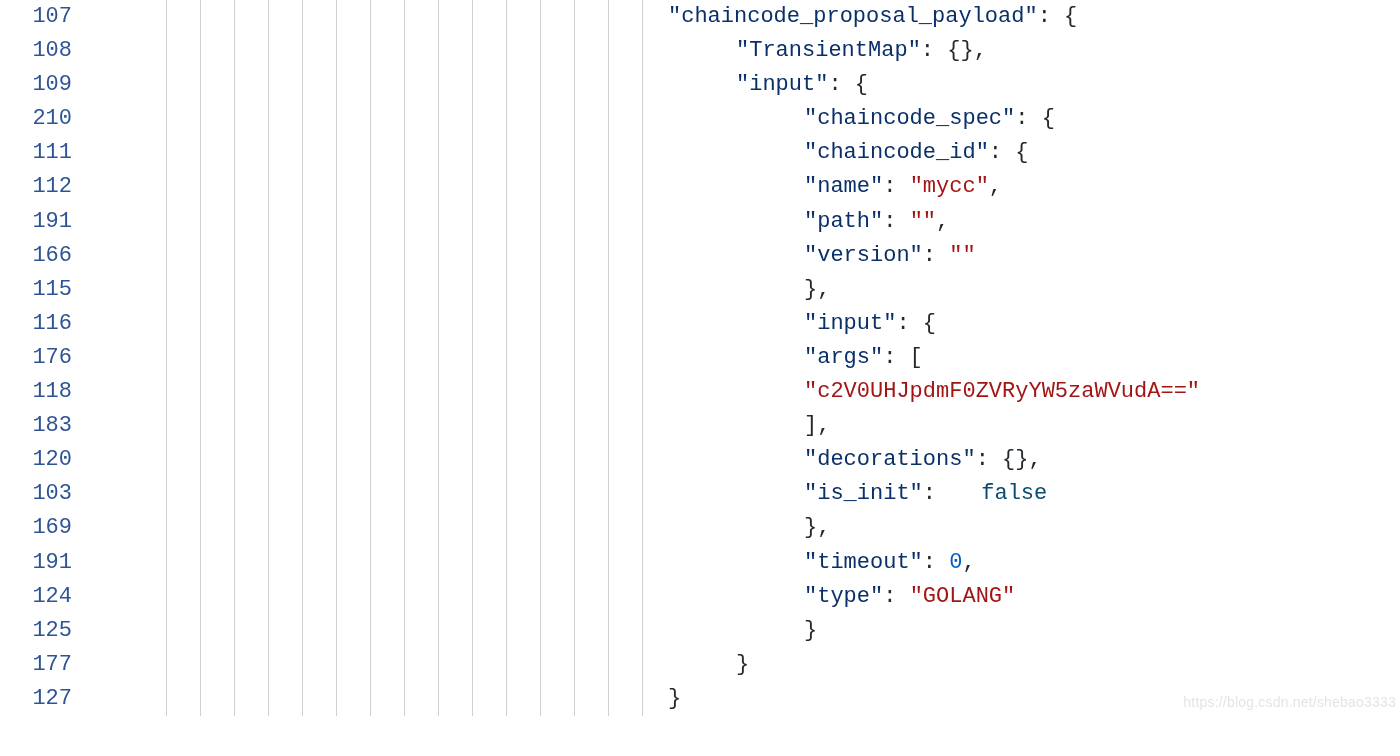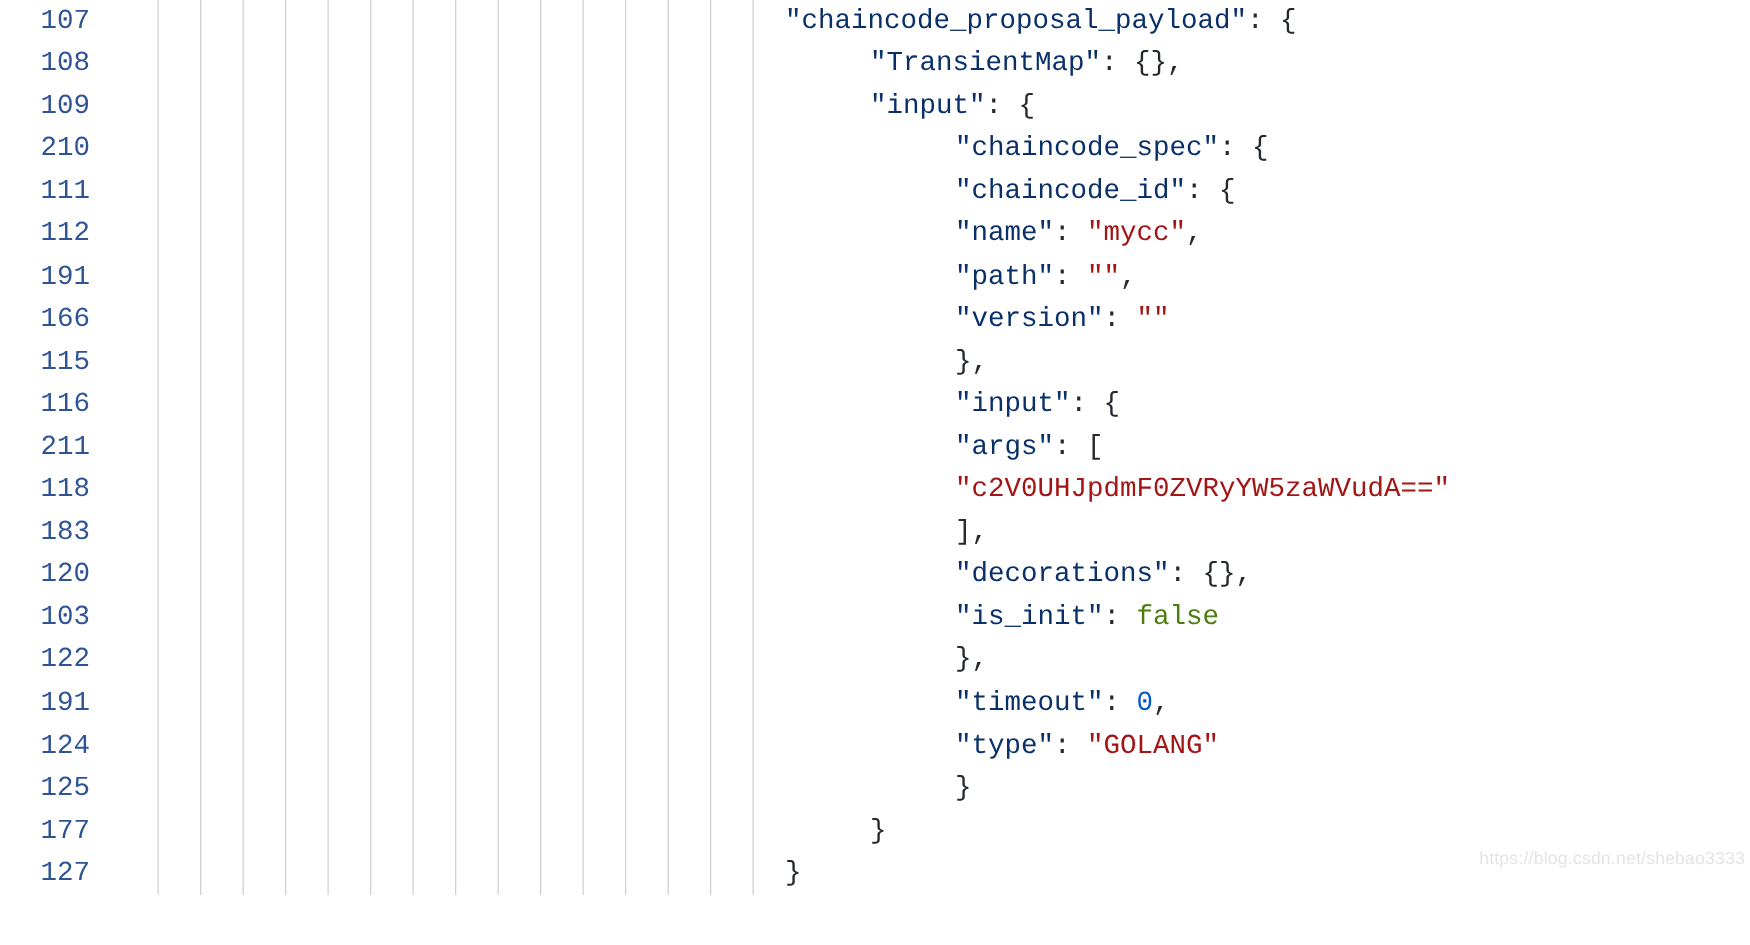--- a/index.html
+++ b/index.html
@@ -6,20 +6,21 @@
     body {
       font-family: 'SF Mono', 'Monaco', 'Consolas', 'Courier New', monospace;
       font-size: 22px;
       line-height: 1.55;
       background: #ffffff;
       color: #24292e;
       position: relative;
     }
     .editor {
       display: flex;
+      gap: 40px;
     }
     .gutter {
       width: 88px;
       text-align: right;
       padding-right: 16px;
       color: #2f5496;
       user-select: none;
       flex-shrink: 0;
     }
     .gutter .ln {
@@ -43,26 +44,26 @@
       width: 1px;
       background: #d0d0d0;
     }
     .code-line {
       white-space: pre;
       position: relative;
     }
     .tok-key { color: #0a3069; }
     .tok-str { color: #a31515; }
     .tok-num { color: #005cc5; }
-    .tok-kw  { color: #4d7c0f; }
+    .tok-kw  { color: #0c4a6e; margin-left: 32px; }
     .tok-punct { color: #24292e; }
     .watermark {
       position: absolute;
       right: 4px;
-      bottom: 18px;
+      bottom: 2px;
       font-family: Arial, sans-serif;
       font-size: 14px;
       color: #e4e4e4;
       letter-spacing: 0.2px;
       pointer-events: none;
     }
   </style>
 </head>
 <body>
 
@@ -71,26 +72,26 @@
       <span class="ln">107</span>
       <span class="ln">108</span>
       <span class="ln">109</span>
       <span class="ln">210</span>
       <span class="ln">111</span>
       <span class="ln">112</span>
       <span class="ln">191</span>
       <span class="ln">166</span>
       <span class="ln">115</span>
       <span class="ln">116</span>
-      <span class="ln">211</span>
+      <span class="ln">176</span>
       <span class="ln">118</span>
       <span class="ln">183</span>
       <span class="ln">120</span>
       <span class="ln">103</span>
-      <span class="ln">122</span>
+      <span class="ln">169</span>
       <span class="ln">191</span>
       <span class="ln">124</span>
       <span class="ln">125</span>
       <span class="ln">177</span>
       <span class="ln">127</span>
     </div>
   <div class="code-area">
     <div class="guides">
         <div class="guide" style="left: 38px;"></div>
         <div class="guide" style="left: 72px;"></div>

